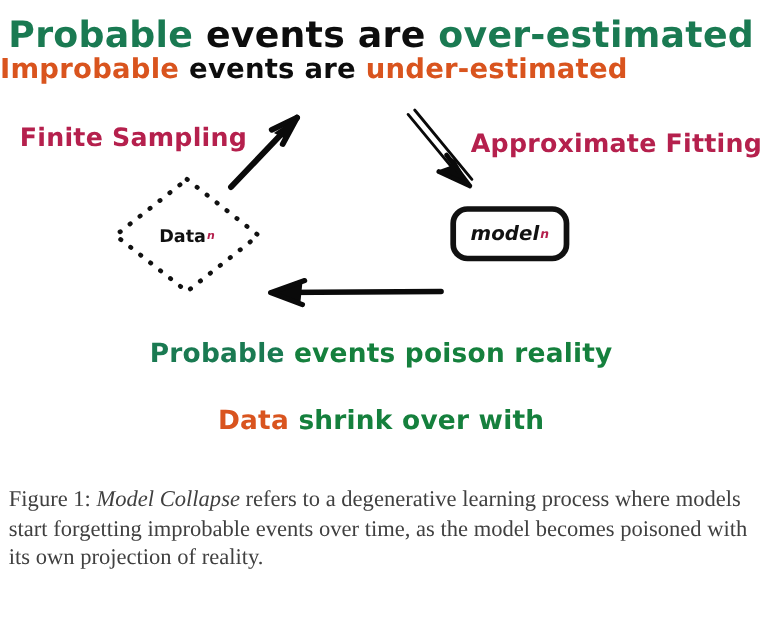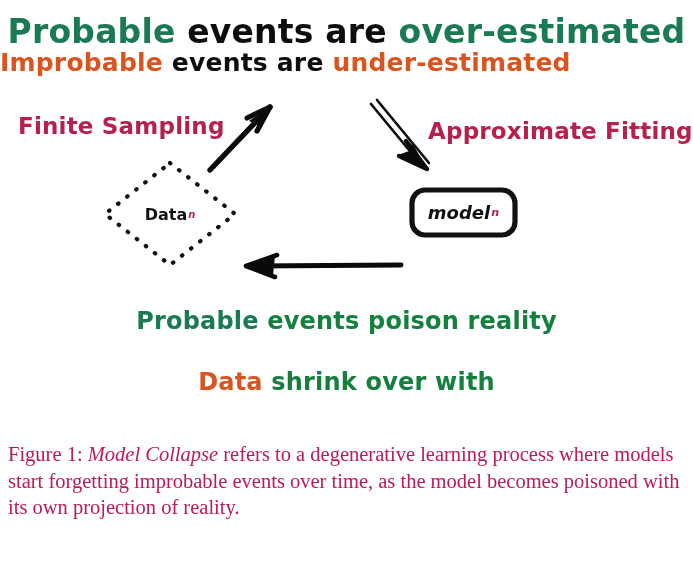--- a/index.html
+++ b/index.html
@@ -145,21 +145,21 @@
 
   
   #caption {
     position: absolute;
     left: 8px;
     top: 441px;
     width: 678px;
     font-family: "Liberation Serif", "DejaVu Serif", serif;
     font-size: 20.5px;
     line-height: 1.30;
-    color: #be185d;
+    color: #404040;
     text-align: left;
   }
   #caption em {
     font-style: italic;
   }
 </style>
 </head>
 <body>
 
 <div id="page">

